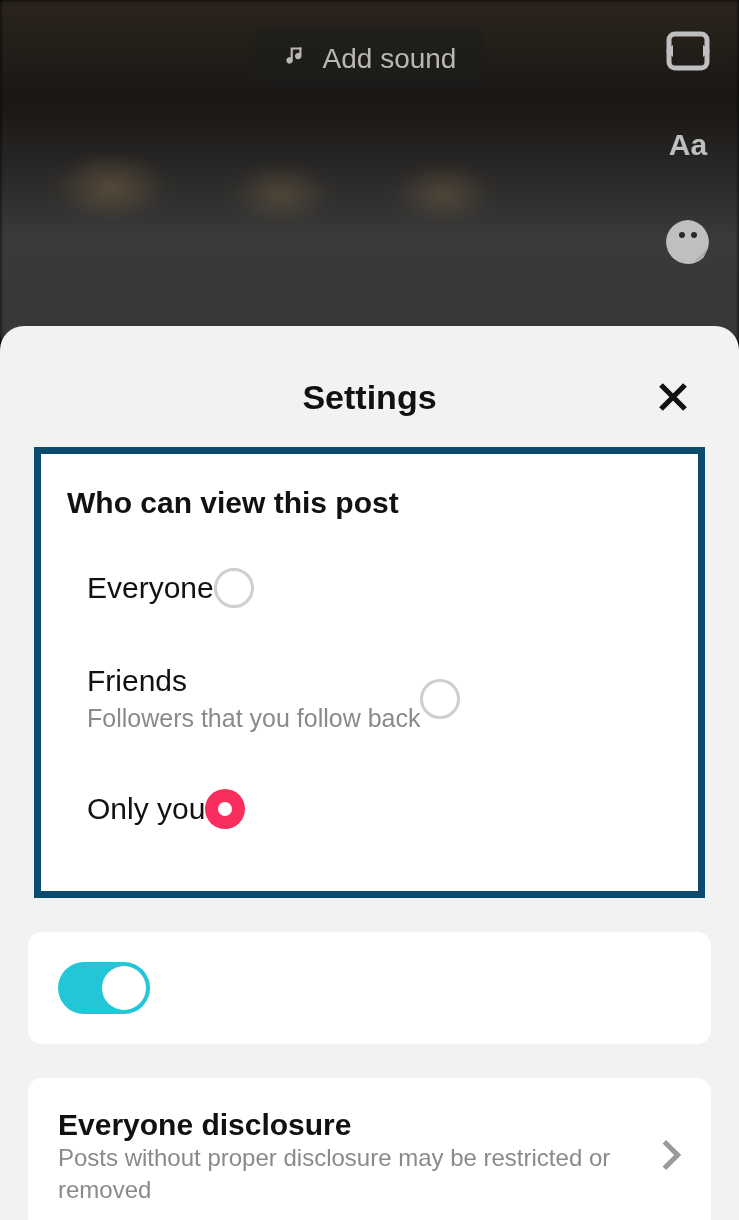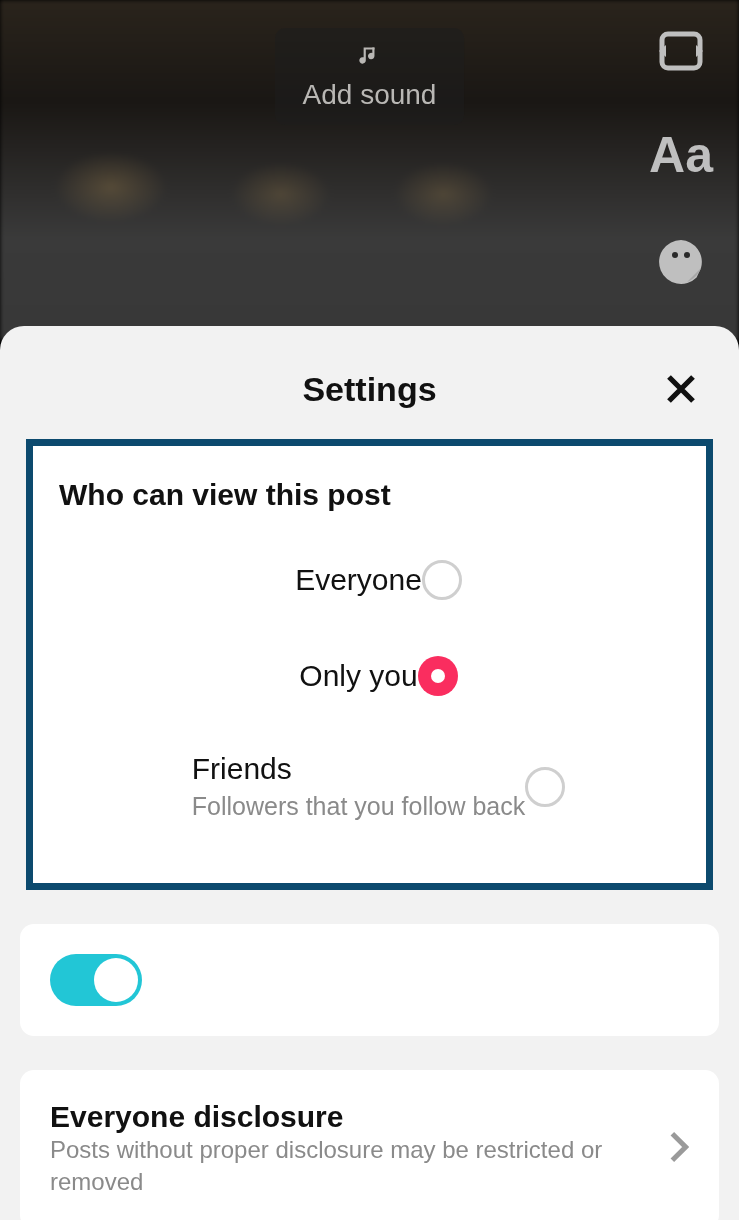--- a/index.html
+++ b/index.html
@@ -15,45 +15,44 @@
   }
   .editor-bg::after{
     content:""; position:absolute; inset:0;
     background: radial-gradient(ellipse 80px 50px at 15% 55%, rgba(200,160,90,0.25), transparent 70%),
                 radial-gradient(ellipse 70px 45px at 38% 57%, rgba(200,160,90,0.2), transparent 70%),
                 radial-gradient(ellipse 70px 45px at 60% 57%, rgba(200,160,90,0.2), transparent 70%);
   }
 
   .add-sound {
     position: absolute; top: 28px; left: 50%; transform: translateX(-50%);
-    display: flex; align-items: center; gap: 4px;
+    display: flex; align-items: center; gap: 14px;
     background: rgba(30,30,30,0.55);
     color: #b9b7b4;
     font-size: 28px; font-weight: 500;
     padding: 14px 28px;
     border-radius: 10px;
     border:none;
-    flex-direction:column;
   }
   .add-sound svg { width: 26px; height: 26px; fill: #b9b7b4; }
 
   .side-tools {
     position: absolute; right: 26px; top: 30px;
     display: flex; flex-direction: column; align-items: center; gap: 58px;
   }
   .side-tools .tool { color: #bfbfbf; }
   .side-tools svg { display:block; }
 
   
   .sheet {
     position: absolute; left: 0; right: 0; top: 326px; bottom: 0;
     background: #f2f2f2;
     border-top-left-radius: 24px;
     border-top-right-radius: 24px;
-    padding: 4px;
+    padding: 12px;
   }
   .sheet-header {
     position: relative;
     text-align: center;
     padding: 40px 0 30px 0;
   }
   .sheet-header h1 {
     font-size: 34px; font-weight: 700; color: #111;
   }
   .close-btn {
@@ -66,21 +65,21 @@
     margin: 0 22px 0 22px;
     border: 7px solid #0c4a6e;
     background: #fff;
     padding: 18px 0 34px 0;
   }
   .section-title {
     font-size: 30px; font-weight: 700; color: #111;
     padding: 14px 26px 20px 26px;
   }
   .option {
-    display: flex; align-items: center; justify-content: center;
+    display: flex; align-items: center; justify-content: flex-start;
     padding: 28px 28px 28px 46px;
   }
   .option .texts { display:flex; flex-direction:column; gap:6px;}
   .option .label { font-size: 30px; color: #111; }
   .option .sublabel { font-size: 25px; color: #8a8a8a; }
   .radio {
     width: 40px; height: 40px; border-radius: 50%;
     border: 3px solid #cfcfcf; background: #fff;
   }
   .radio.selected {
@@ -128,21 +127,21 @@
 </button>
 
 <div class="side-tools">
   <span class="tool">
     <svg width="50" height="42" viewBox="0 0 50 42">
         <rect x="6" y="4" width="38" height="34" rx="6" fill="none" stroke="#bfbfbf" stroke-width="5"></rect>
         <path d="M3 21 l7 -6 v12 z" fill="#bfbfbf"></path>
         <path d="M47 21 l-7 -6 v12 z" fill="#bfbfbf"></path>
       </svg>
   </span>
-  <span class="tool" style="font-size:50px; font-weight:700; color:#bfbfbf; line-height:1;">Aa</span>
+  <span class="tool" style="font-size:30px; font-weight:700; color:#bfbfbf; line-height:1;">Aa</span>
   <span class="tool">
     <svg width="48" height="48" viewBox="0 0 48 48">
         <path d="M24 2a22 22 0 1 0 15.6 37.6L44 30a22 22 0 0 0-20-28z" fill="#bfbfbf"></path>
         <path d="M30 44l14-14c-2 6-8 12-14 14z" fill="#a7a7a7"></path>
         <circle cx="18" cy="17" r="3" fill="#2a2a2a"></circle>
         <circle cx="30" cy="17" r="3" fill="#2a2a2a"></circle>
       </svg>
   </span>
 </div>
 
@@ -163,31 +162,31 @@
 
     <div class="option">
       <div class="texts">
         <span class="label">Everyone</span>
       </div>
       <span class="radio"></span>
     </div>
 
     <div class="option">
       <div class="texts">
-        <span class="label">Only you</span>
-      </div>
-      <span class="radio selected"></span>
+        <span class="label">Friends</span>
+        <span class="sublabel">Followers that you follow back</span>
+      </div>
+      <span class="radio"></span>
     </div>
 
     <div class="option">
       <div class="texts">
-        <span class="label">Friends</span>
-        <span class="sublabel">Followers that you follow back</span>
-      </div>
-      <span class="radio"></span>
+        <span class="label">Only you</span>
+      </div>
+      <span class="radio selected"></span>
     </div>
   </div>
 
   <div class="card">
     <div class="row">
       <span class="toggle"></span>
     </div>
   </div>
 
   <div class="card">

